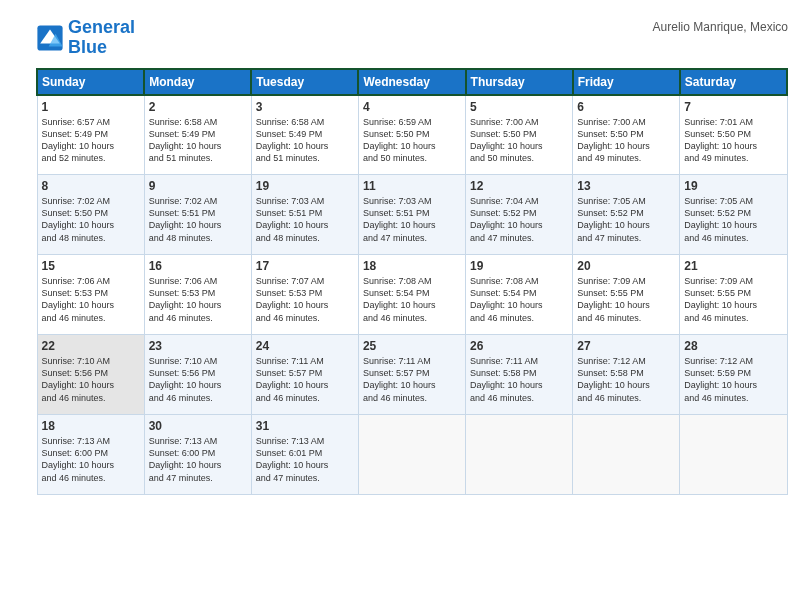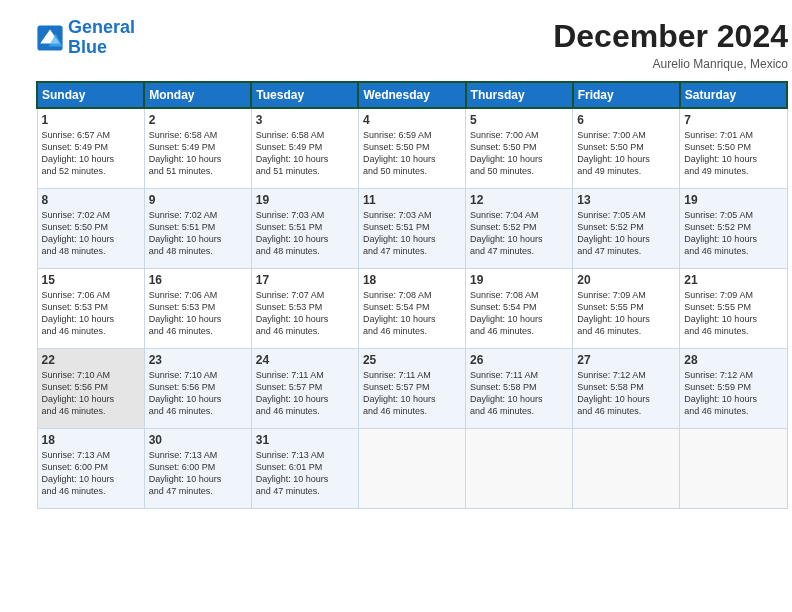--- a/index.html
+++ b/index.html
@@ -105,21 +105,20 @@
         <rect x="2" y="2" width="36" height="36" rx="4" fill="#1a73c7"></rect>
         <polygon points="20,8 34,28 6,28" fill="#fff"></polygon>
         <polygon points="28,14 38,32 18,32" fill="#4ab0f5" opacity="0.7"></polygon>
       </svg>
       <div class="logo-text">
         <div><span>General</span></div>
         <div><span style="color:#1a73c7;">Blue</span></div>
       </div>
     </div>
     <div class="title-block">
-      <div class="month-title">December 2024</div>
       <div class="location">Aurelio Manrique, Mexico</div>
     </div>
   </div>
 
   <table class="calendar">
     <thead>
       <tr>
         <th>Sunday</th>
         <th>Monday</th>
         <th>Tuesday</th>

